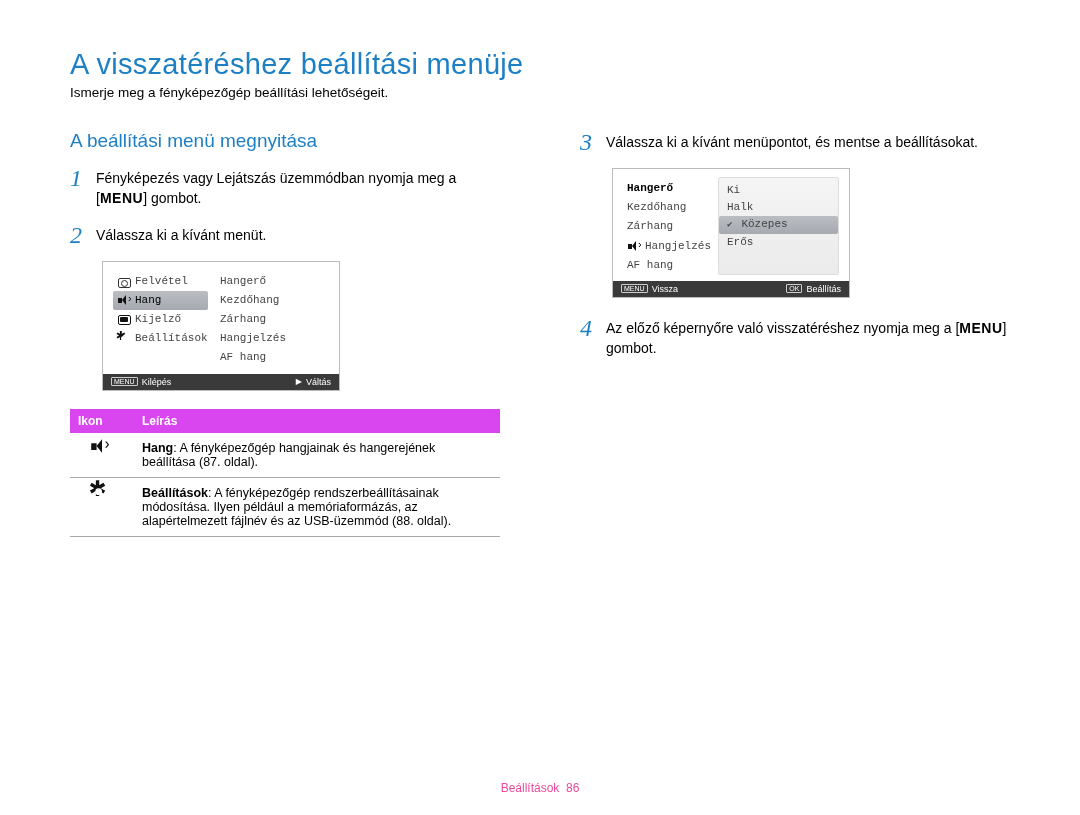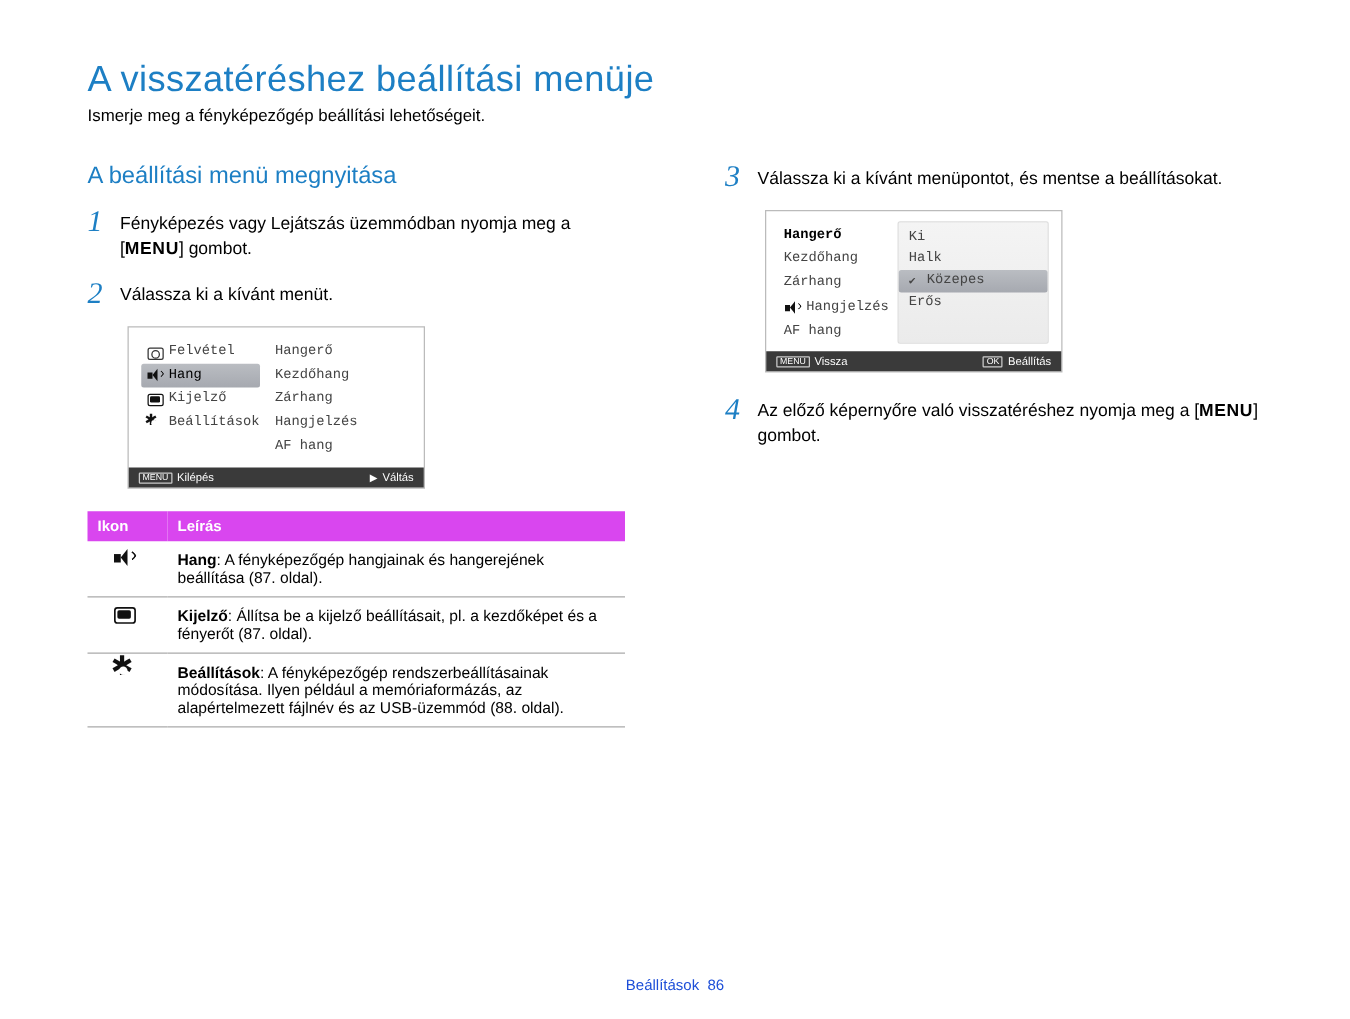--- a/index.html
+++ b/index.html
@@ -102,21 +102,21 @@
     color: #000;
   }
   .lcd-footer {
     display: flex;
     background: #3a3a3a;
     color: #fff;
     font-size: 9px;
     padding: 3px 8px;
     justify-content: space-between;
   }
-  .lcd-footer span { display:inline-flex; align-items:flex-end; gap:4px;}
+  .lcd-footer span { display:inline-flex; align-items:flex-start; gap:4px;}
   .lcd-footer .footer-icon {
     border:1px solid #ccc; font-size:7px; padding:0 2px; border-radius:1px;
   }
   .lcd-footer .tri { font-size:8px; }
   .lcd2-right {
     flex:1;
     border:1px solid #ddd;
     border-radius:2px;
     padding:4px 0;
     margin-top:-2px;
@@ -189,21 +189,21 @@
   }
   table.icon-table td.ic { text-align:center; }
   table.icon-table td.ic .icon { width:18px; height:18px; transform:scale(1.35);}
   .footer {
     position:absolute;
     bottom:20px;
     width:100%;
     left:0;
     text-align:center;
     font-size:12px;
-    color:#1d4ed8;
+    color:#ec4899;
   }
 </style>
 </head>
 <body>
 
 <h1 class="page-title">A visszatéréshez beállítási menüje</h1>
 <p class="subtitle">Ismerje meg a fényképezőgép beállítási lehetőségeit.</p>
 
 <div class="columns">
   <div class="col-left">
@@ -267,24 +267,20 @@
           <th>Ikon</th>
           <th>Leírás</th>
         </tr>
       </thead>
       <tbody>
         <tr>
           <td class="ic"><span class="icon icon-speaker"><span class="icon-speaker-waves"></span></span></td>
           <td><b>Hang</b><span>: A fényképezőgép hangjainak és hangerejének beállítása (87. oldal).</span></td>
         </tr>
         <tr>
-          <td class="ic"><span class="icon icon-display"></span></td>
-          <td><b>Kijelző</b><span>: Állítsa be a kijelző beállításait, pl. a kezdőképet és a fényerőt (87. oldal).</span></td>
-        </tr>
-        <tr>
           <td class="ic"><span class="icon icon-gear"></span></td>
           <td><b>Beállítások</b><span>: A fényképezőgép rendszerbeállításainak módosítása. Ilyen például a memóriaformázás, az alapértelmezett fájlnév és az USB-üzemmód (88. oldal).</span></td>
         </tr>
       </tbody>
     </table>
   </div>
 
   <div class="col-right">
     <div class="step">
       <div class="step-num">3</div>

